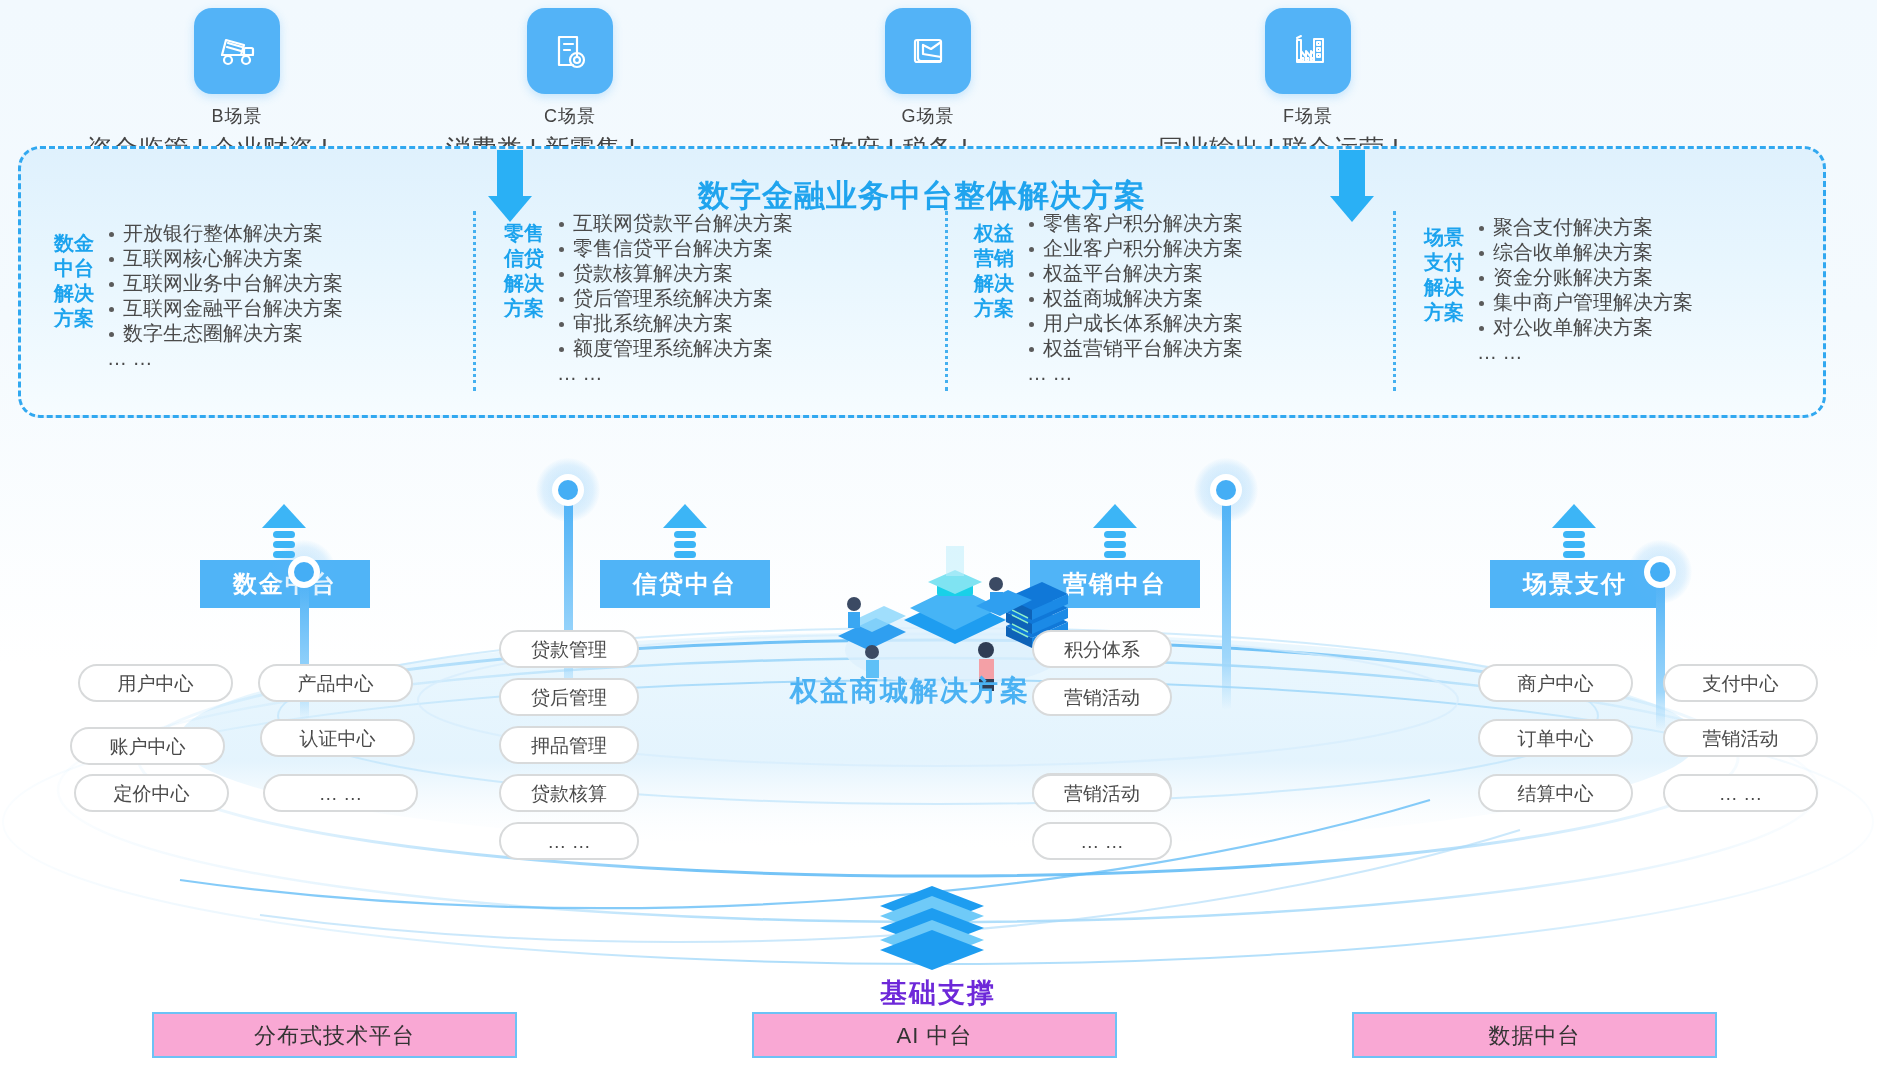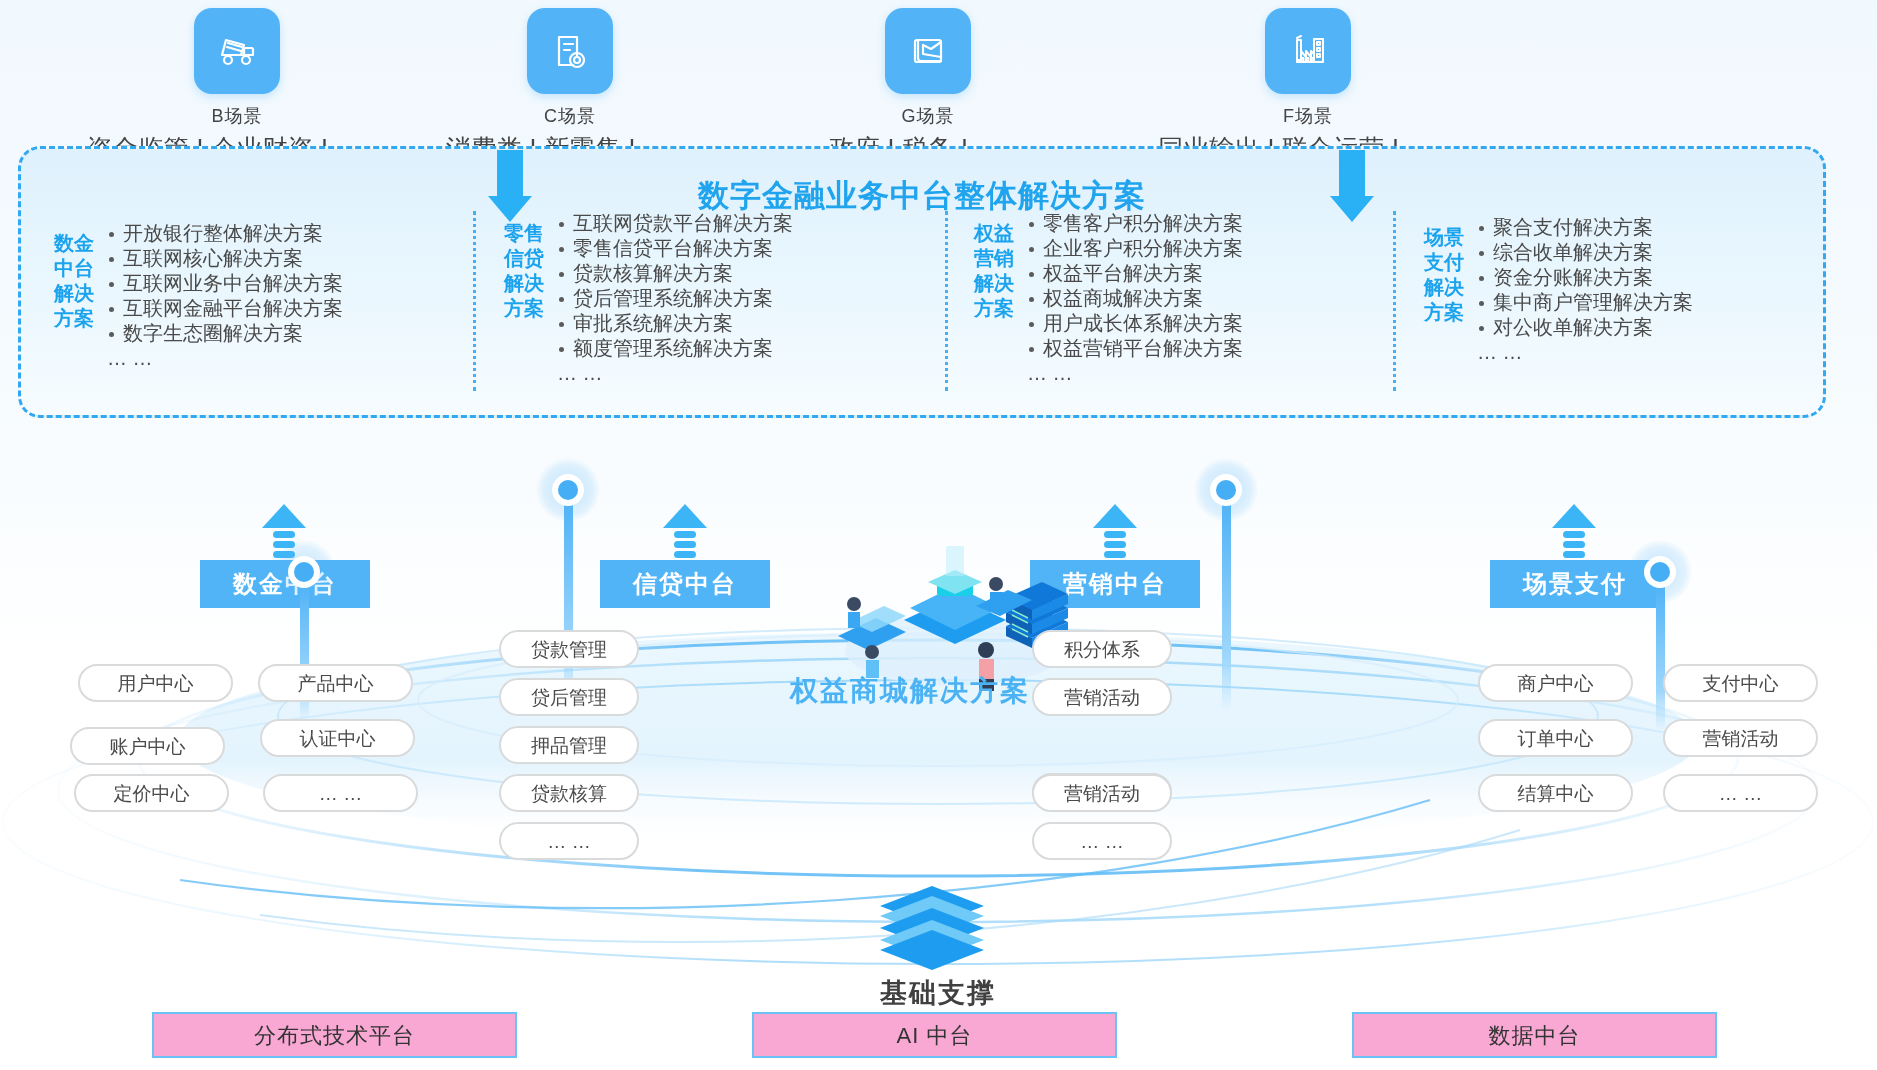--- a/index.html
+++ b/index.html
@@ -99,21 +99,21 @@
   }
 
   
   .disc{position:absolute;left:0;top:0;width:1877px;height:1070px;pointer-events:none;}
   .platlabel{
     position:absolute;font-size:28px;color:#4bb2f3;font-weight:bold;letter-spacing:2px;
   }
 
   
   .baselabel{
-    position:absolute;font-size:27px;font-weight:bold;color:#404040;letter-spacing:2px;
+    position:absolute;font-size:27px;font-weight:bold;color:#6d28d9;letter-spacing:2px;
   }
   .basebox{
     position:absolute;height:46px;line-height:44px;text-align:center;
     border:2px solid #6cc2f6;background:#f9a8d4;font-size:22px;color:#333;
     box-sizing:border-box;letter-spacing:1px;
   }
 </style>
 </head>
 <body>
 

